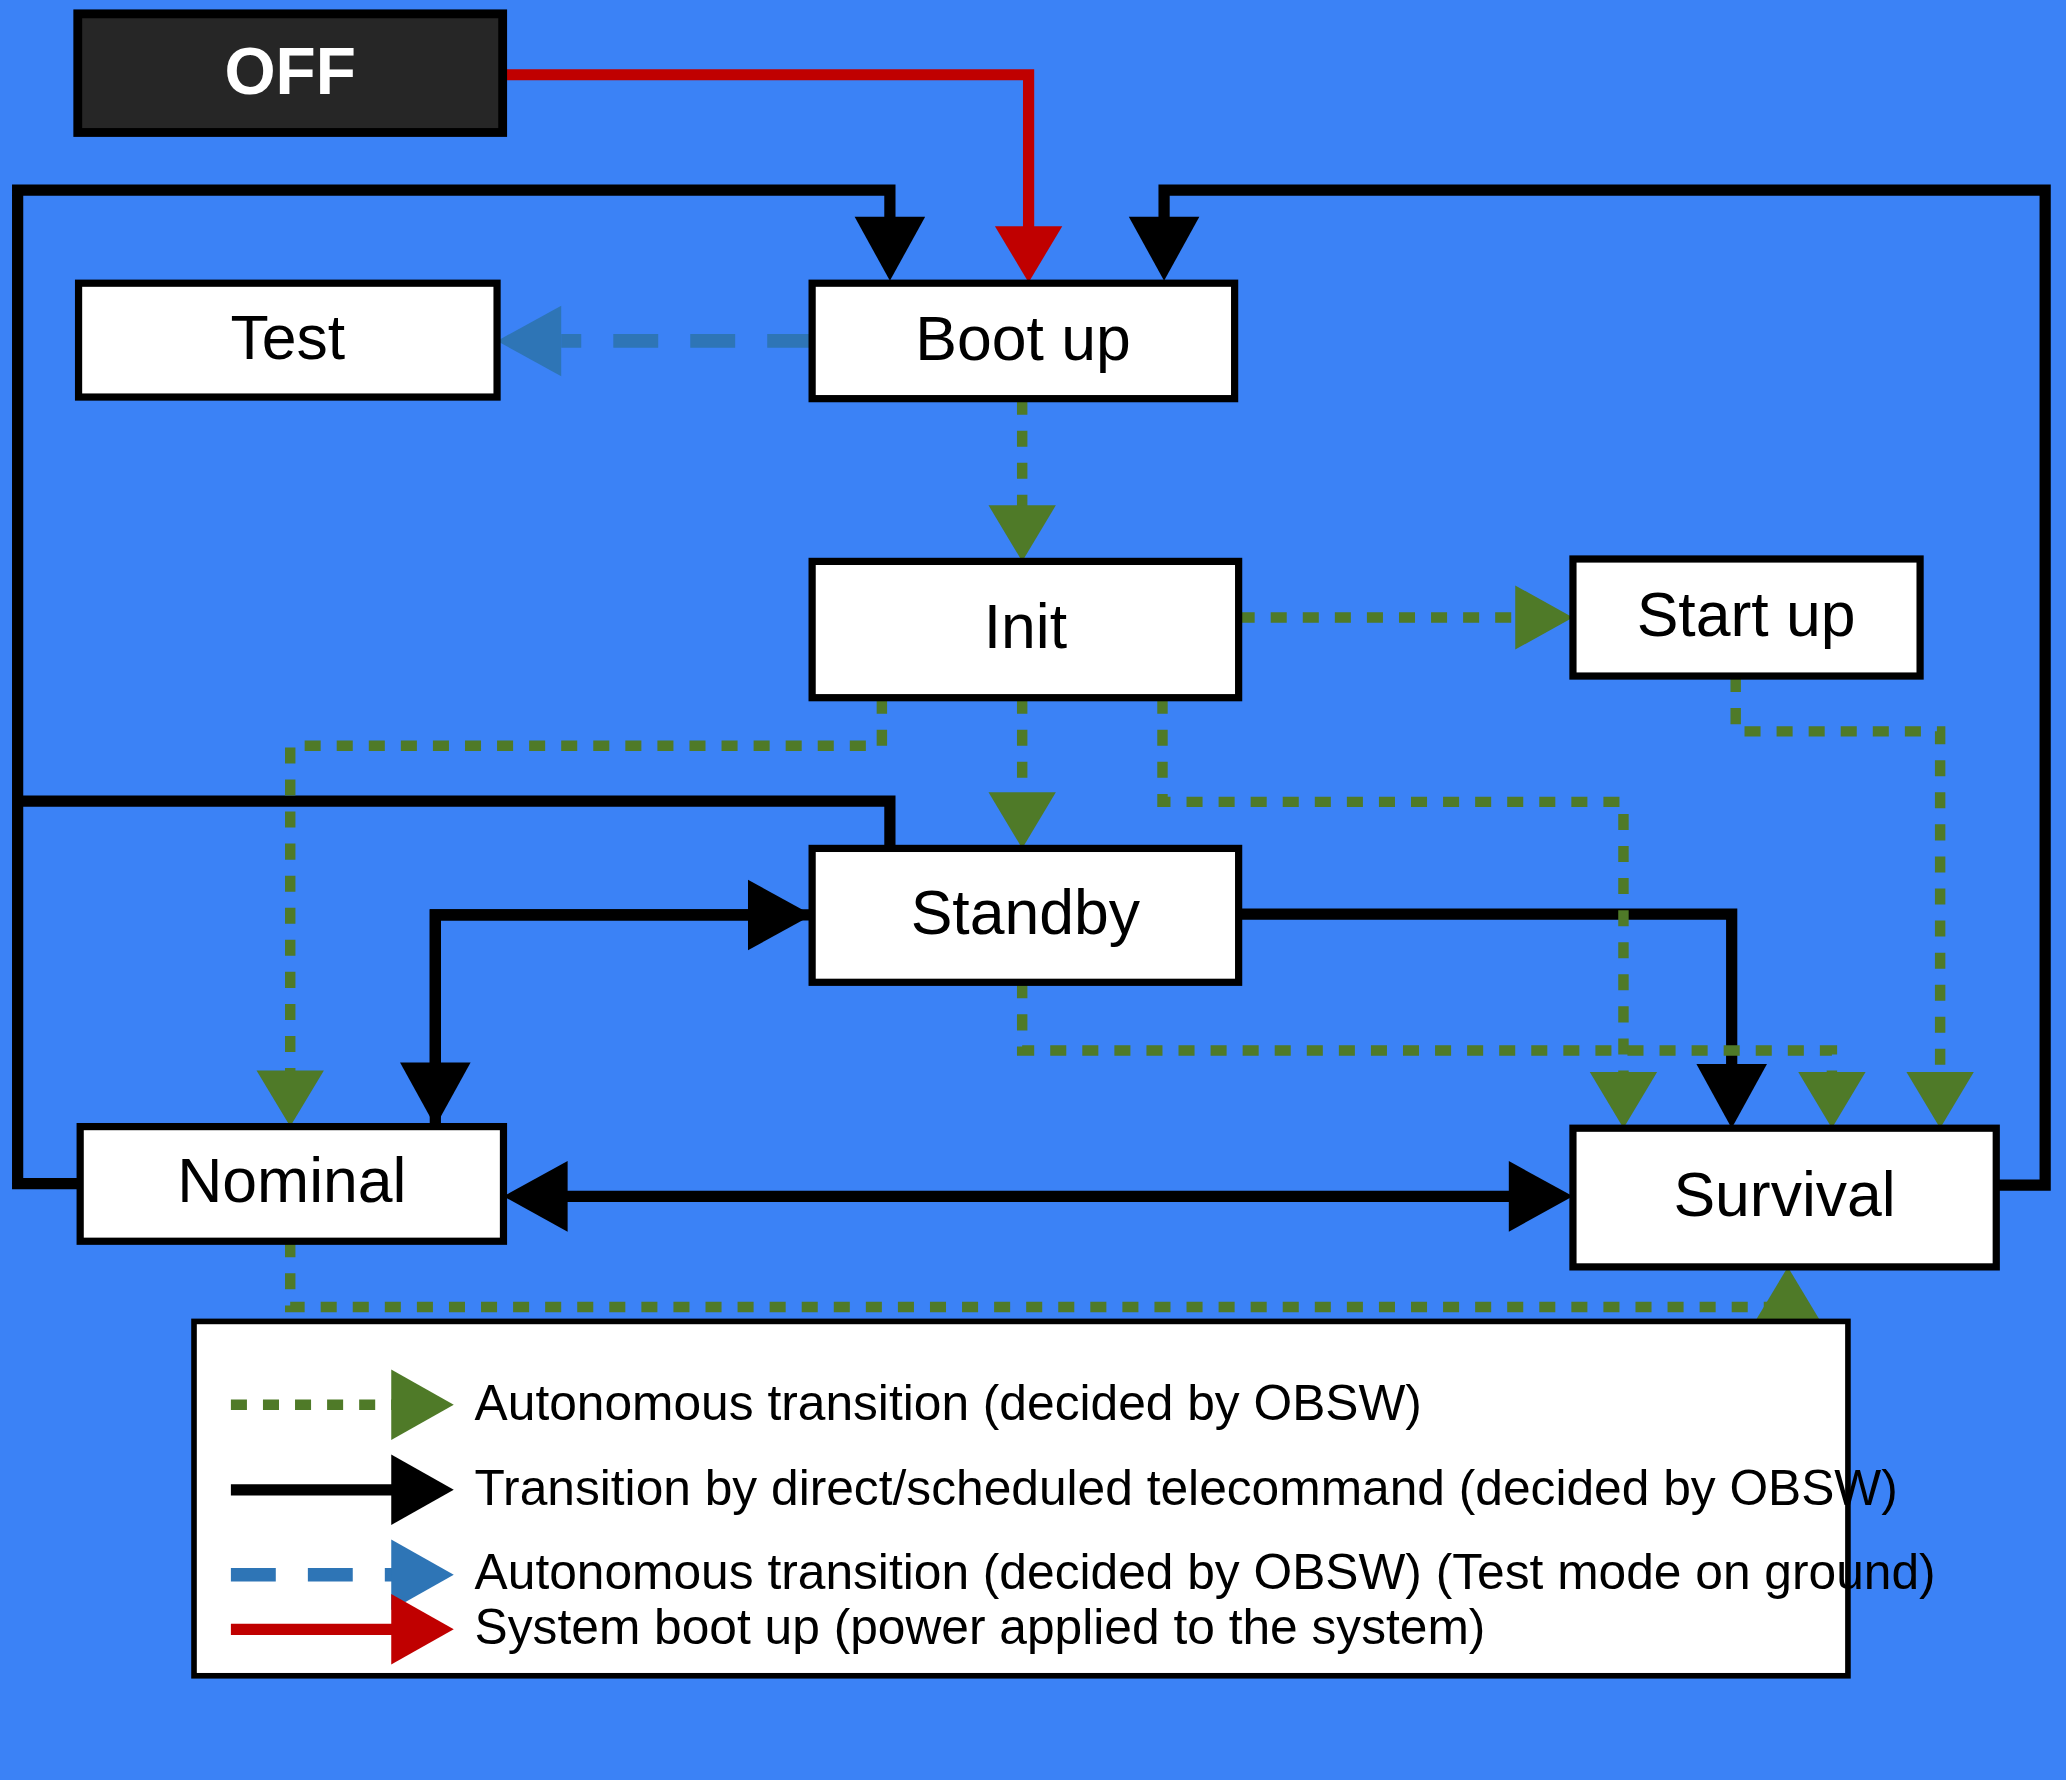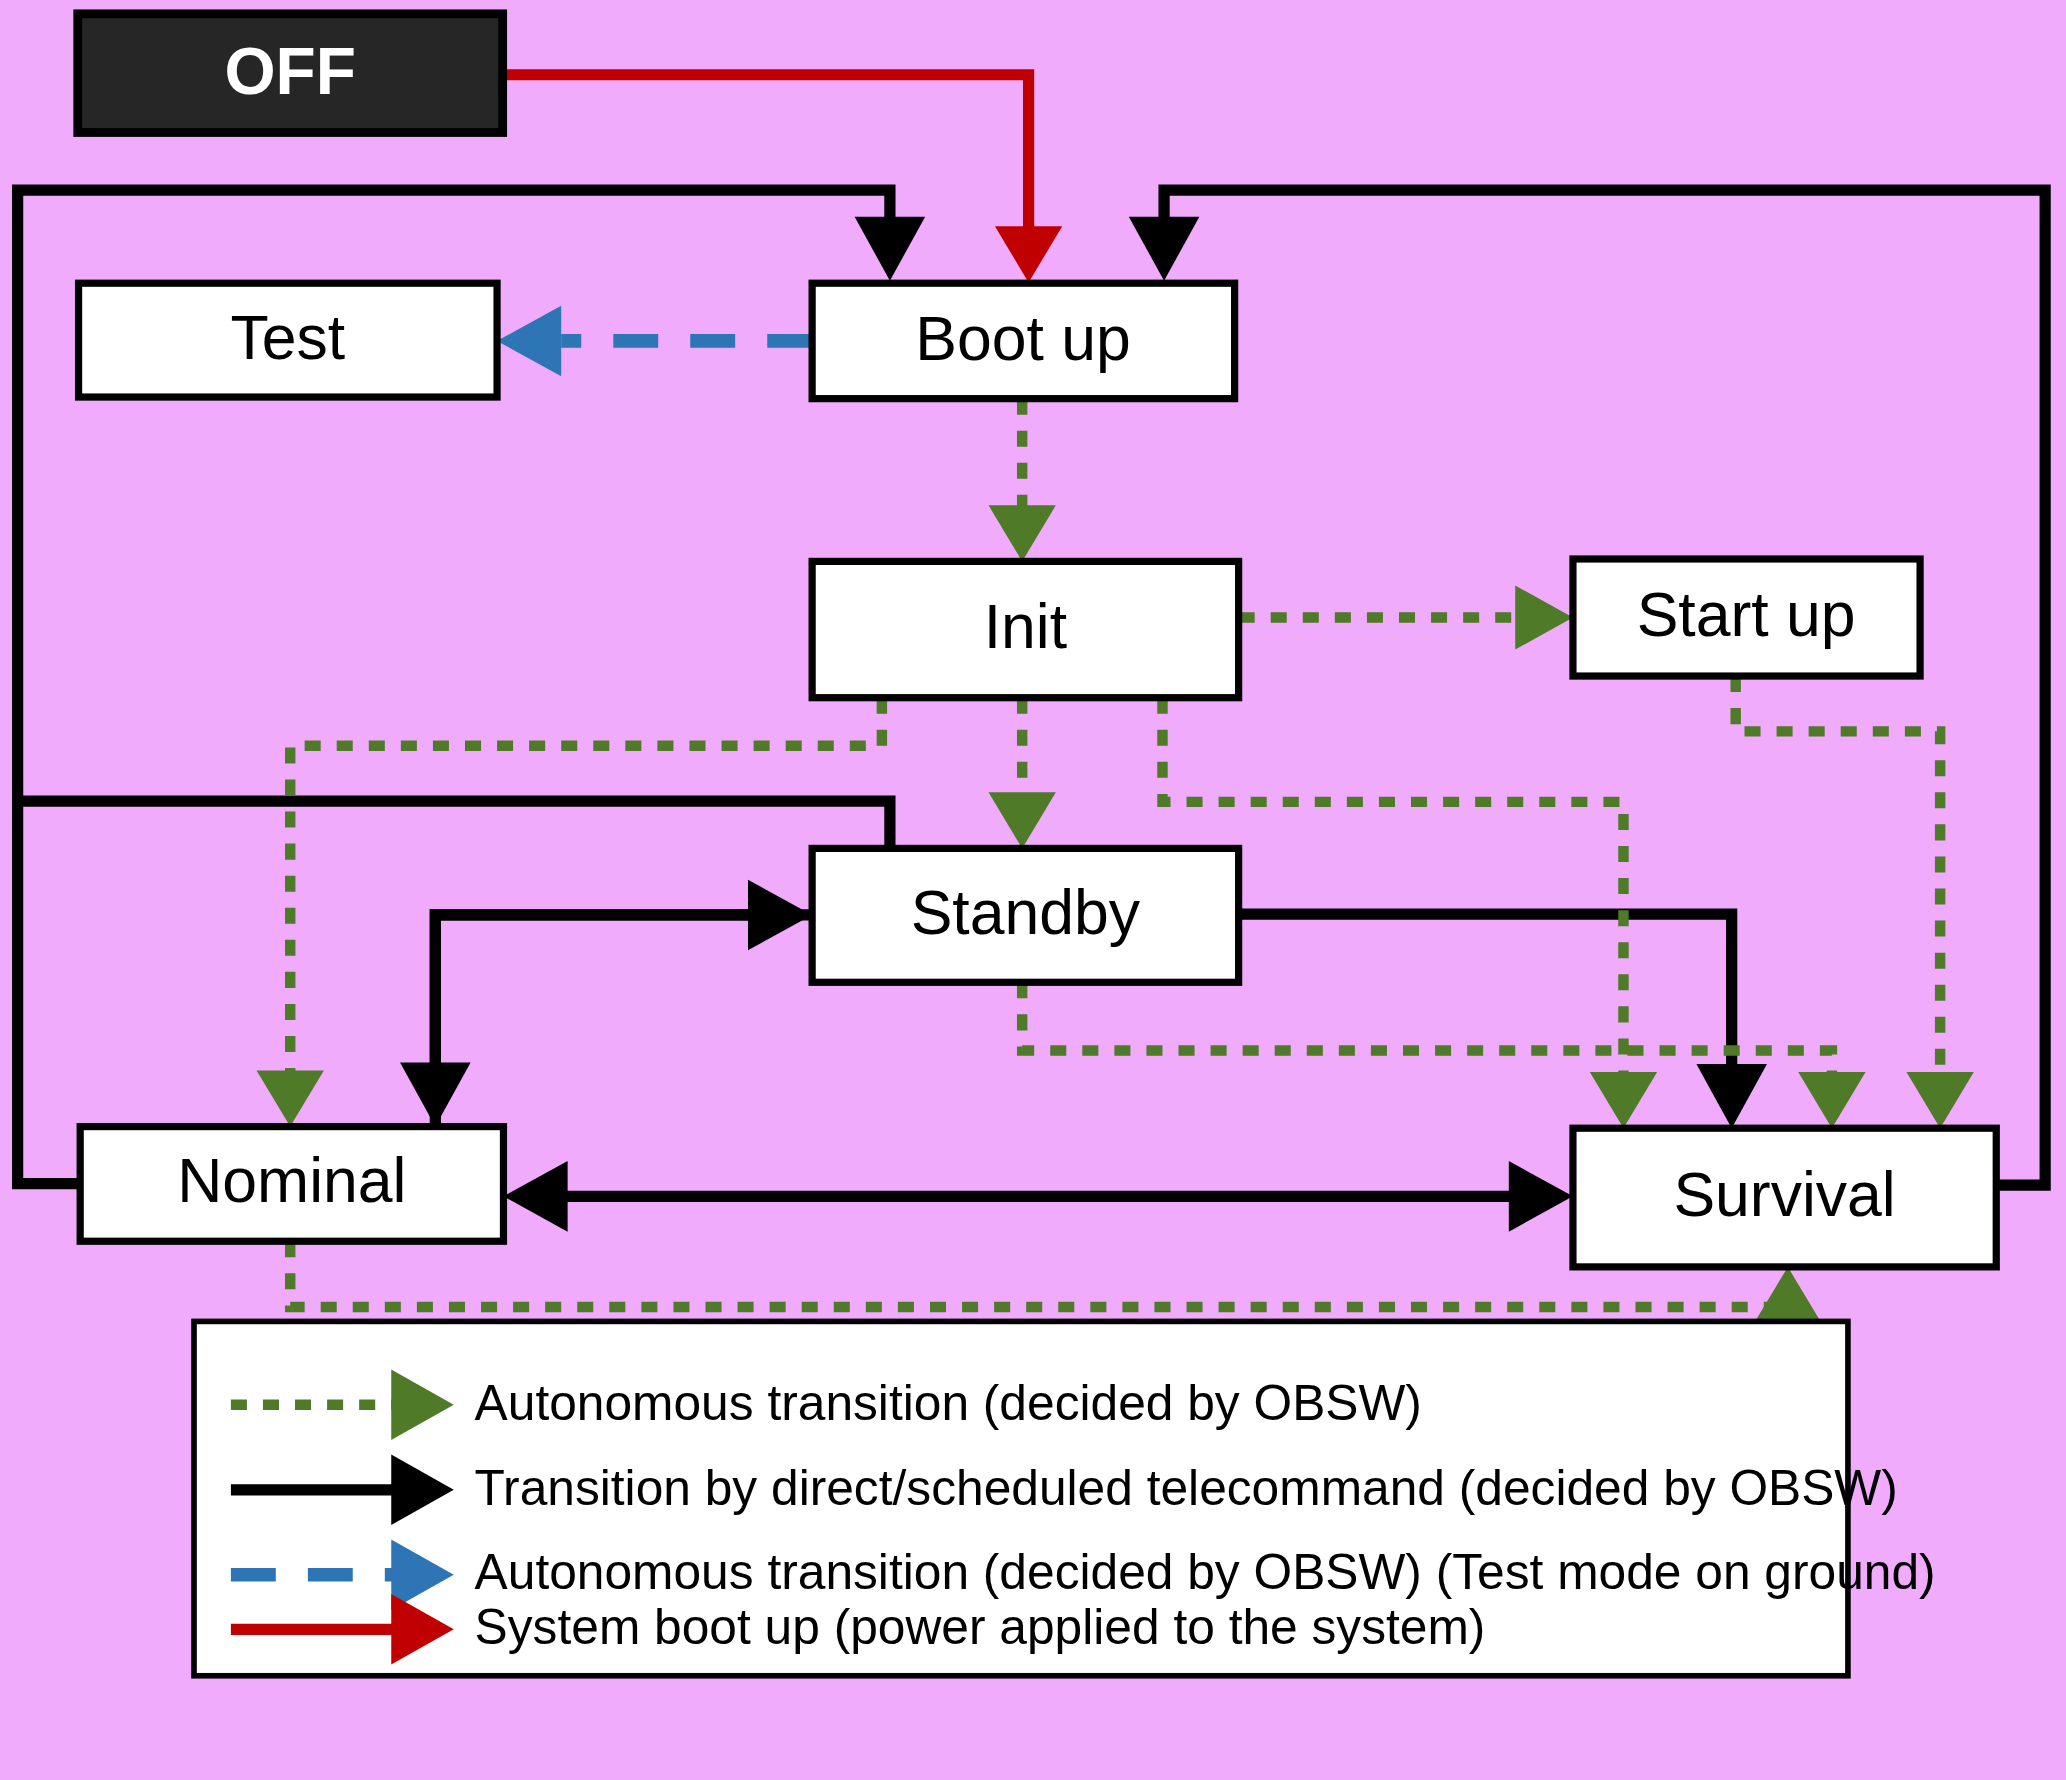--- a/index.html
+++ b/index.html
@@ -1,17 +1,17 @@
 <!DOCTYPE html>
 <html style="font-size:13px"><head>
 <meta charset="utf-8">
 <style>
   html,body{margin:0;padding:0;background:#ffffff;}
   body{font-family:"Liberation Sans",sans-serif;}
-  #stage{position:relative;width:2066px;height:1781px;background:#f0abfc;overflow:hidden;}
+  #stage{position:relative;width:2066px;height:1781px;background:#3b82f6;overflow:hidden;}
   svg#diagram{position:absolute;left:0;top:0;width:2066px;height:1781px;display:block;}
   .node-rect{fill:#ffffff;stroke:#000000;stroke-width:9;}
   .node-rect.off{fill:#262626;stroke:#000000;stroke-width:11;}
   .node-label{font-family:"Liberation Sans",sans-serif;font-size:78px;fill:#000000;text-anchor:middle;dominant-baseline:middle;}
   .node-label.off{fill:#ffffff;font-weight:bold;font-size:82px;}
   .legend-box{fill:#ffffff;stroke:#000000;stroke-width:7;}
   .legend-text{font-family:"Liberation Sans",sans-serif;font-size:62px;fill:#000000;dominant-baseline:middle;}
   .e-black{fill:none;stroke:#000000;stroke-width:14;stroke-linejoin:miter;stroke-linecap:butt;}
   .e-red{fill:none;stroke:#C00000;stroke-width:14;}
   .e-green{fill:none;stroke:#4F7A28;stroke-width:13;stroke-dasharray:20 20;stroke-linecap:butt;}

